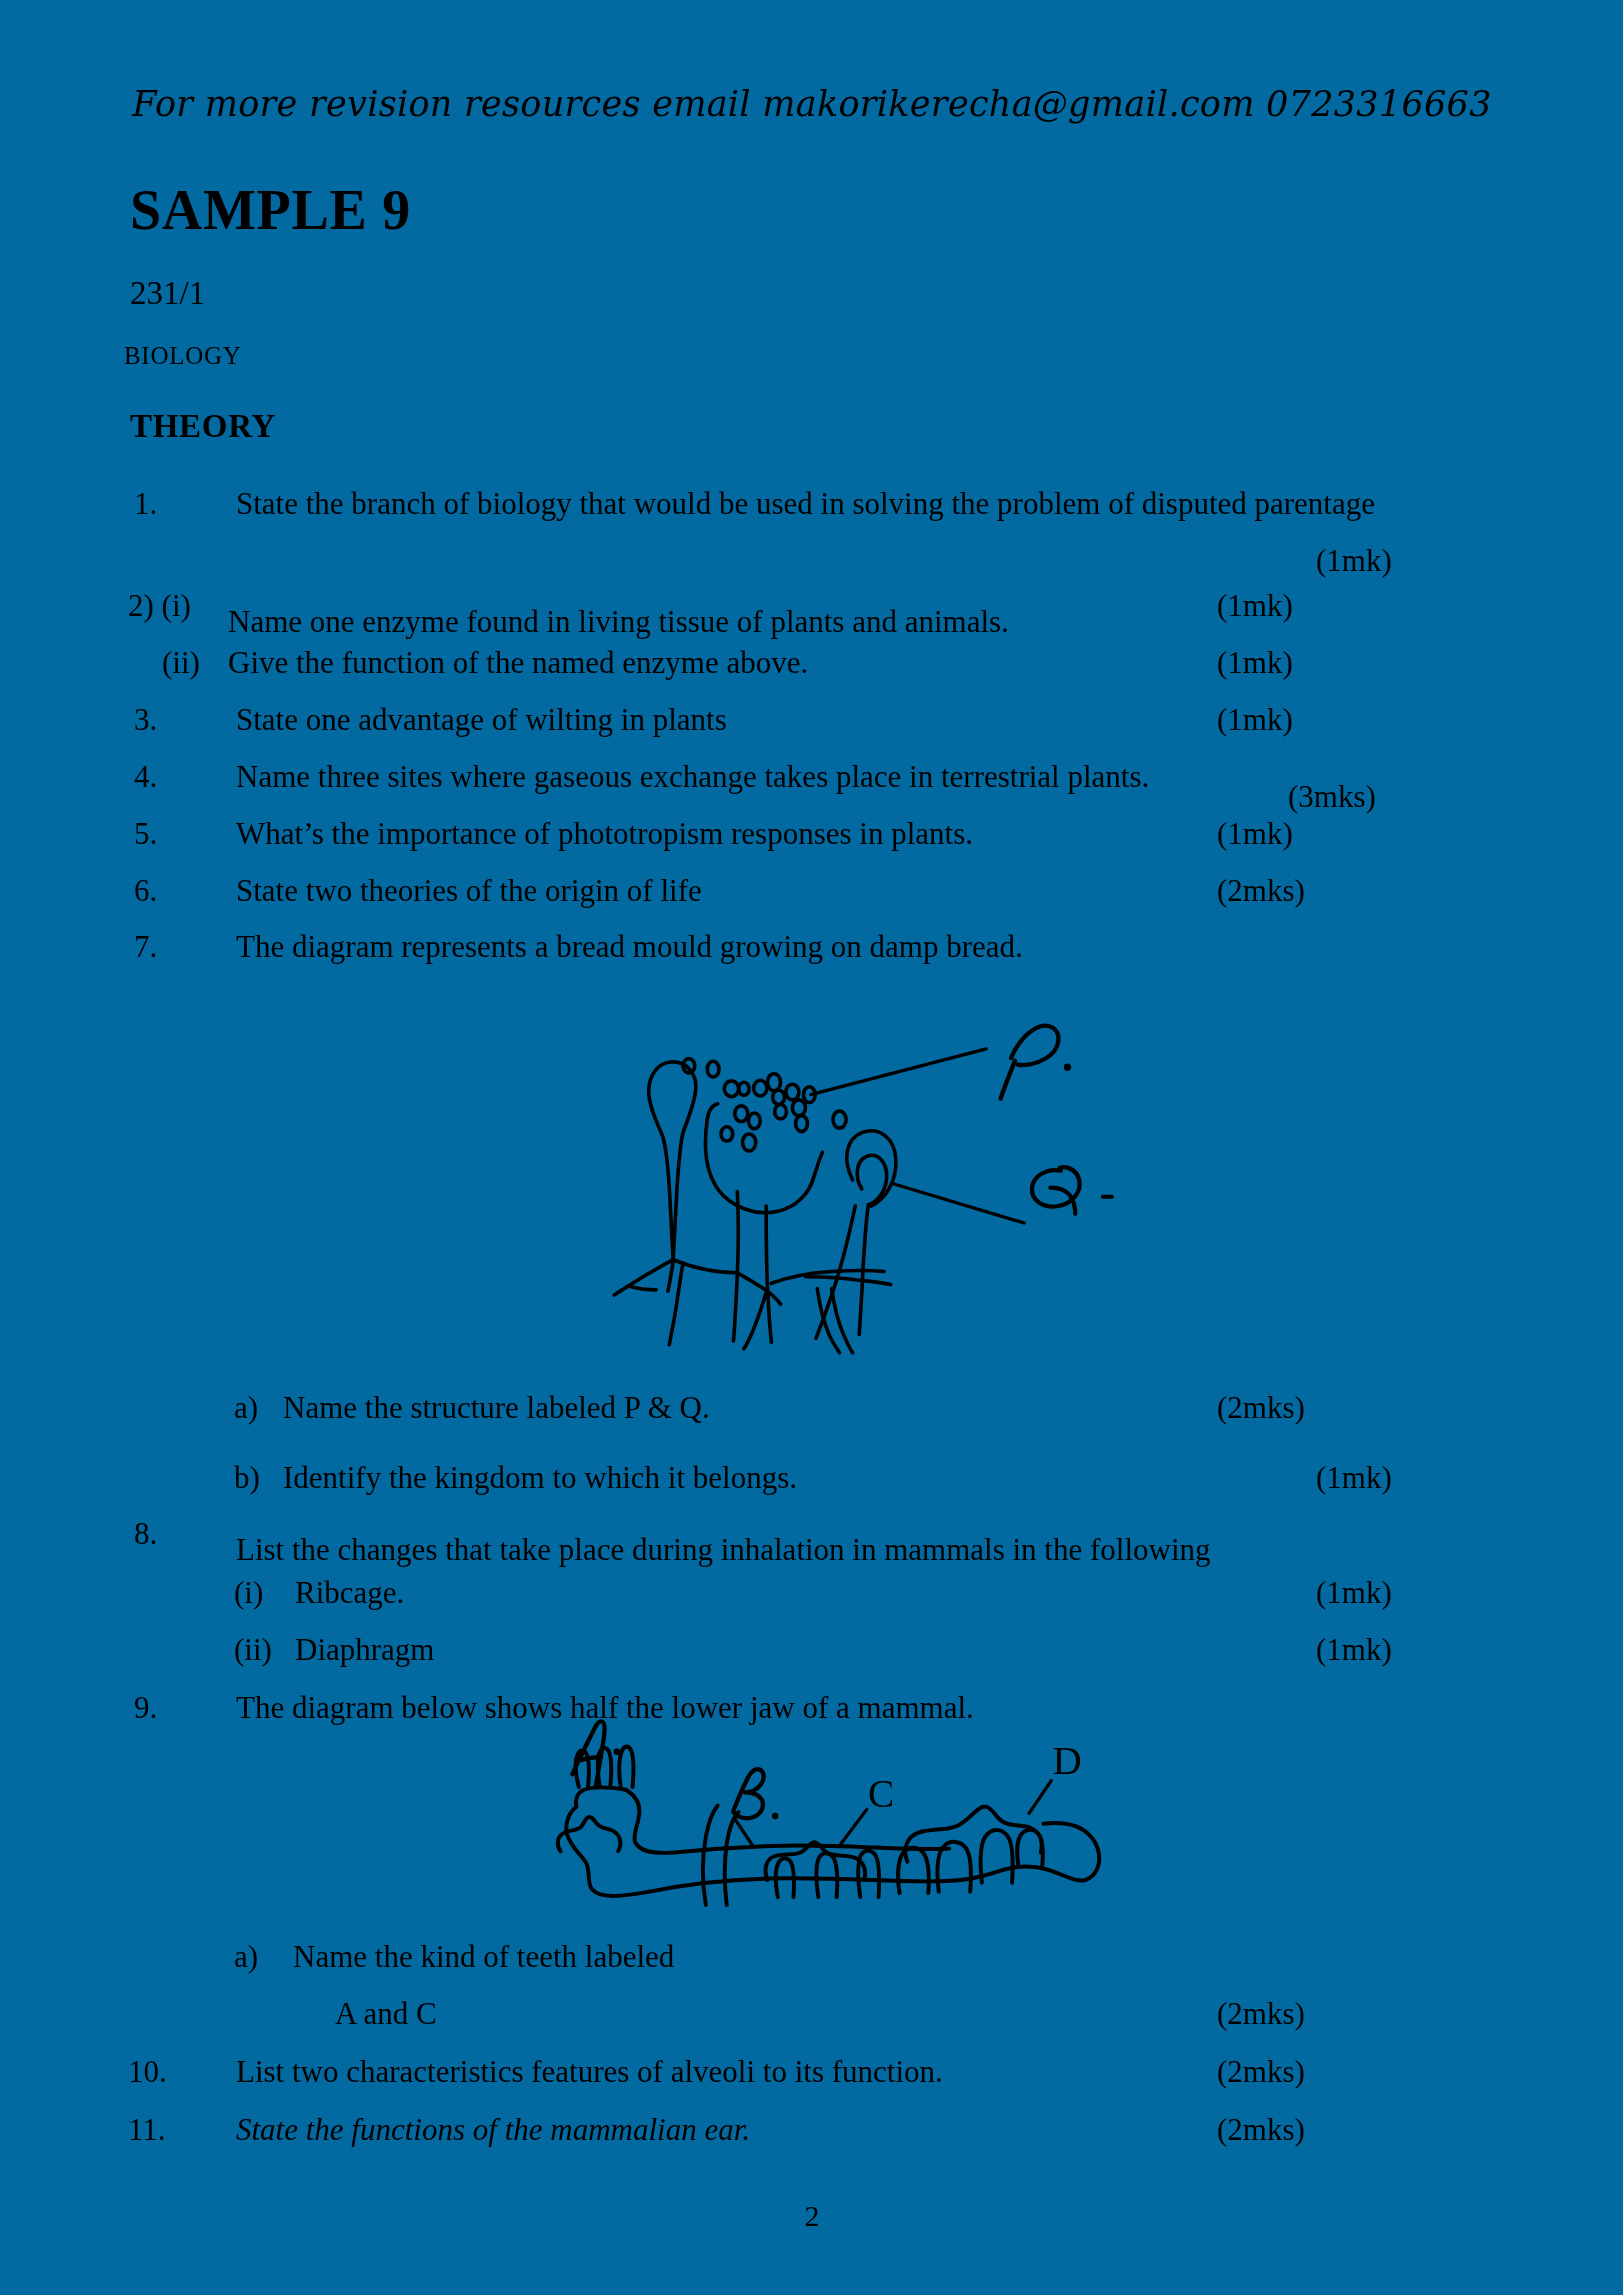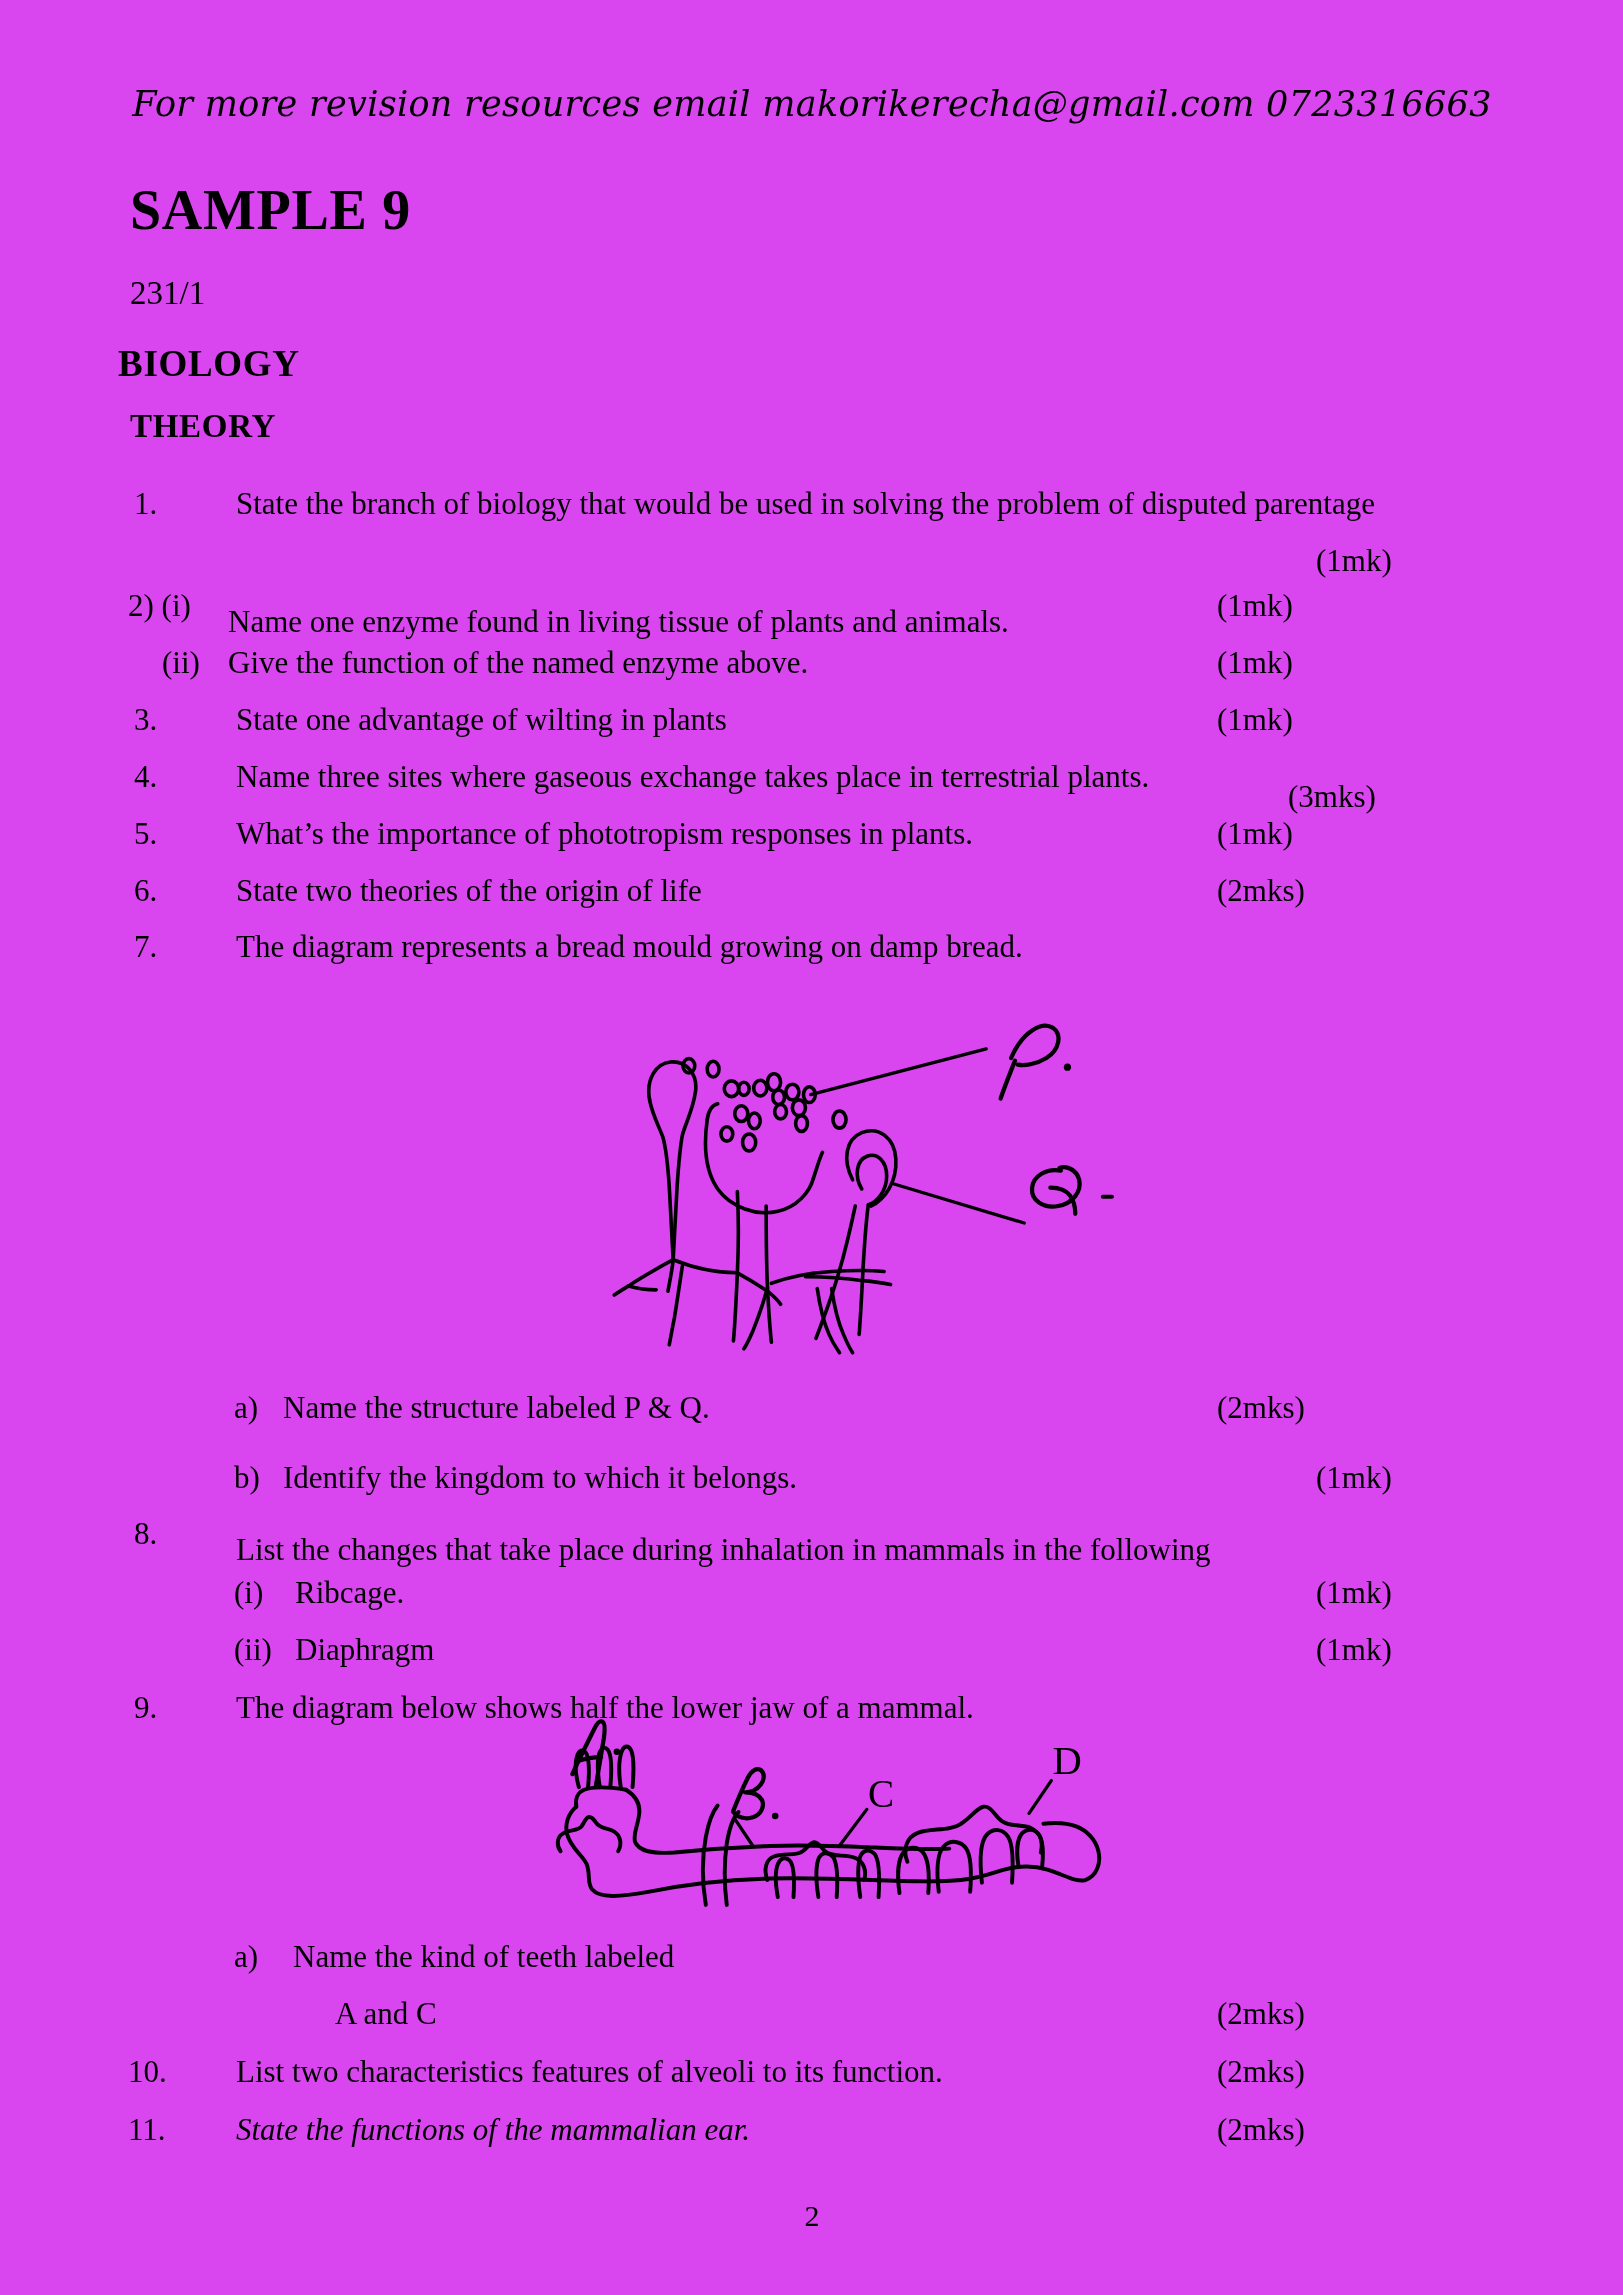--- a/index.html
+++ b/index.html
@@ -5,21 +5,21 @@
 <style>
   html, body {
     margin: 0;
     padding: 0;
     background: #ffffff;
   }
   .page {
     position: relative;
     width: 1624px;
     height: 2295px;
-    background: #d946ef;
+    background: #0369a1;
     font-family: "Liberation Serif", "DejaVu Serif", serif;
     color: #000000;
     overflow: hidden;
   }
 
   
   .header-line {
     position: absolute;
     top: 84px;
     left: 0;
@@ -42,24 +42,24 @@
     letter-spacing: 0.7px;
   }
   .code-line {
     position: absolute;
     left: 130px;
     top: 275px;
     font-size: 33px;
   }
   .subject-line {
     position: absolute;
-    left: 118px;
+    left: 124px;
     top: 342px;
-    font-size: 37px;
-    font-weight: bold;
+    font-size: 25px;
+    font-weight: normal;
     letter-spacing: 0.7px;
   }
   .paper-type-line {
     position: absolute;
     left: 130px;
     top: 408px;
     font-size: 33px;
     font-weight: bold;
     letter-spacing: 0.7px;
   }

